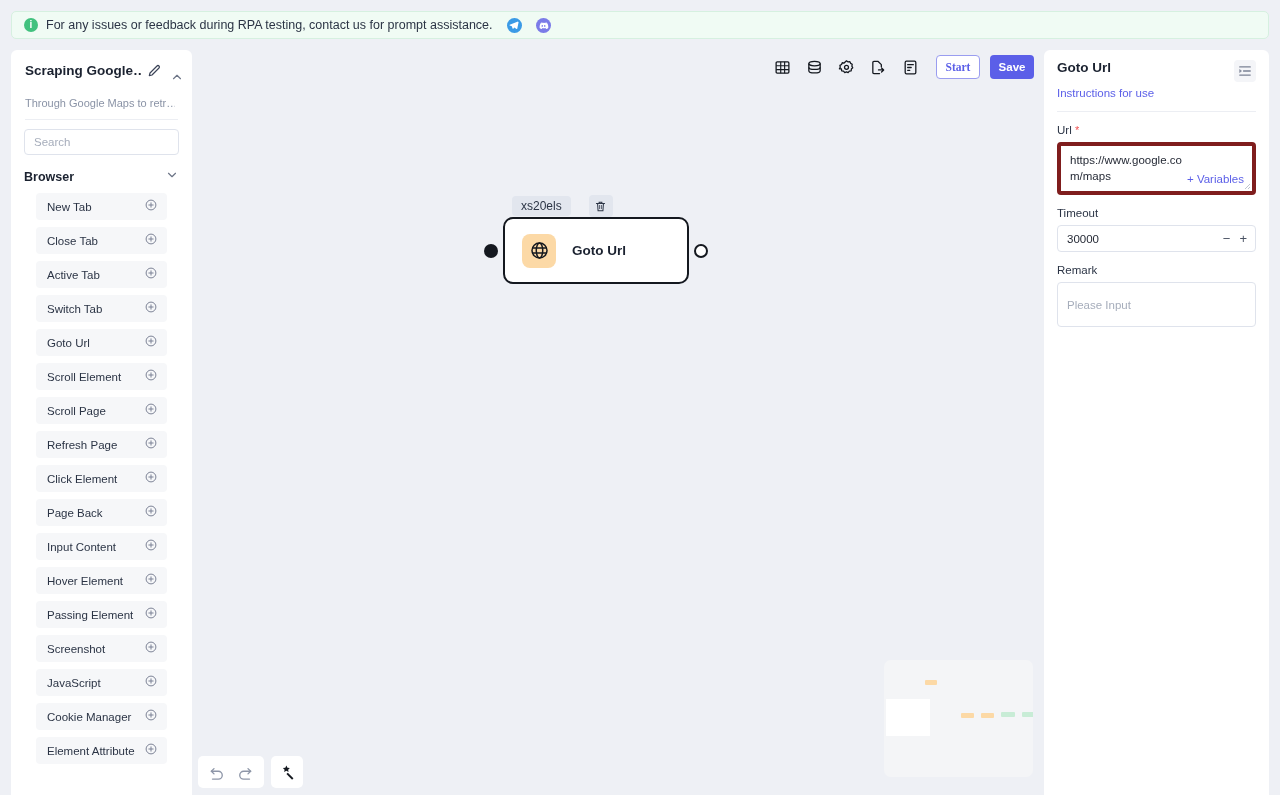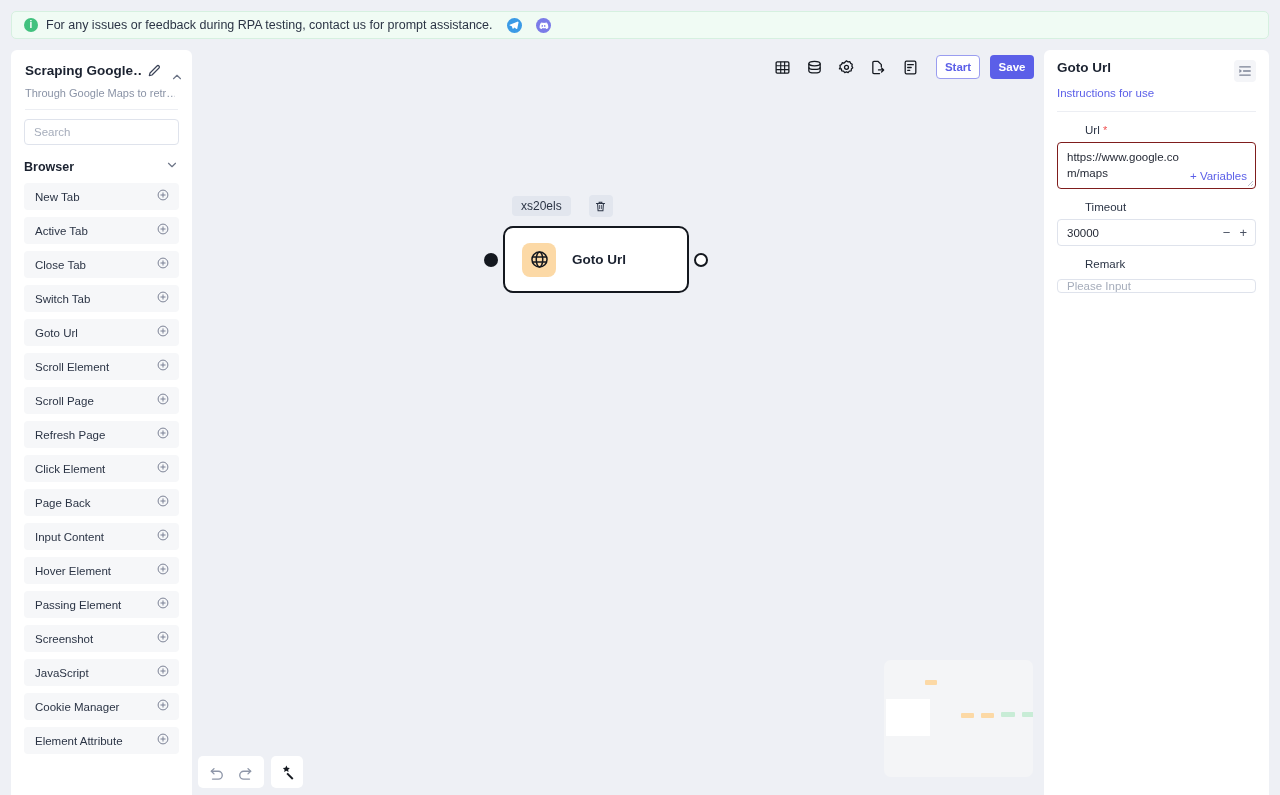--- a/index.html
+++ b/index.html
@@ -60,40 +60,40 @@
   }
   #edit-icon {
     position: absolute; right: 30px; top: 13px;
     width: 16px; height: 16px; cursor: pointer;
   }
   #collapse-caret {
     position: absolute; right: 8px; top: 20px;
     width: 14px; height: 14px; cursor: pointer;
   }
   #sb-sub {
-    font-size: 11px; color: #8a93a6; margin-top: 5px;
+    font-size: 11px; color: #8a93a6; margin-top: 15px;
     white-space: nowrap; overflow: hidden; max-width: 150px;
   }
   #sb-divider { height: 1px; background: #eceef3; margin: 10px 14px 0 14px; }
   #search-wrap { padding: 9px 13px 0 13px; }
   #search-input {
     width: 100%; height: 26px;
     border: 1px solid #dfe3ec; border-radius: 4px;
     padding: 0 9px; font-size: 11.5px;
     font-family: "Liberation Sans", sans-serif;
     color: #2b3445; outline: none; background: #fff;
   }
   #search-input::placeholder { color: #a6adbb; }
   #group-row {
     margin: 13px 13px 0 13px;
     display: flex; align-items: center; justify-content: space-between;
     cursor: pointer;
   }
   #group-label { font-size: 12.5px; font-weight: bold; color: #1b2230; }
-  #list { margin-top: 7px; padding: 0 13px; }
+  #list { margin-top: 7px; padding: 0 25px; }
   .sb-item {
     height: 27px; margin-bottom: 7px;
     background: #f6f7f9; border-radius: 4px;
     display: flex; align-items: center; justify-content: space-between;
     padding: 0 9px 0 11px;
     cursor: pointer;
   }
   .sb-item-label { font-size: 11.5px; color: #2b3445; }
   .plus-icon { width: 14px; height: 14px; flex: 0 0 auto; }
 
@@ -115,34 +115,34 @@
     width: 28px; height: 26px;
     display: flex; align-items: center; justify-content: center;
     cursor: pointer; border-radius: 4px;
   }
   #btn-start {
     width: 44px; height: 24px; margin-left: 8px;
     border: 1px solid #9a9df0; border-radius: 4px;
     background: #ffffff; color: #5b5fe8;
     font-size: 11.5px; font-weight: bold;
     display: flex; align-items: center; justify-content: center;
-    cursor: pointer; font-family: Liberation Sans, sans-serif;
+    cursor: pointer; font-family: Liberation Serif, serif;
   }
   #btn-save {
     width: 44px; height: 24px; margin-left: 6px;
     border: none; border-radius: 4px;
     background: #5b5fe8; color: #ffffff;
     font-size: 11.5px; font-weight: bold;
     display: flex; align-items: center; justify-content: center;
     cursor: pointer; font-family: "Liberation Sans", sans-serif;
   }
 
   
   #node-wrap { position: absolute; left: 311px; top: 145px; }
-  #node-tools { display: flex; align-items: center; gap: 18px; margin-bottom: 9px; padding-left: 9px; }
+  #node-tools { display: flex; align-items: center; gap: 18px; padding-left: 9px; }
   #node-id {
     background: #e2e6ee; border-radius: 4px;
     padding: 3px 9px; font-size: 12px; color: #2b3445;
     cursor: pointer;
   }
   #node-del {
     background: #e2e6ee; border-radius: 4px;
     width: 24px; height: 22px;
     display: flex; align-items: center; justify-content: center;
     cursor: pointer;
@@ -228,25 +228,25 @@
     background: #f4f5f8;
     display: flex; align-items: center; justify-content: center;
     cursor: pointer;
   }
   #rp-link {
     font-size: 11.5px; color: #5b5fe8; margin-top: 5px;
     cursor: pointer; display: inline-block;
   }
   #rp-divider { height: 1px; background: #eceef3; margin-top: 10px; }
   .field { margin-top: 12px; }
-  .field-label { font-size: 11.5px; color: #2b3445; margin-bottom: 6px; margin-left: 28px; }
+  .field-label { font-size: 11.5px; color: #2b3445; margin-bottom: 6px; }
   .req { color: #f05252; font-size: 11px; }
   #url-box {
     position: relative;
-    border: 1px solid #7f1d1d; border-radius: 4px;
+    border: 4px solid #7f1d1d; border-radius: 4px;
     min-height: 47px;
     padding: 6px 9px 7px 9px;
     background: #fff;
     cursor: text;
   }
   #url-value {
     font-size: 11.5px; color: #1f2430; line-height: 16px;
     word-break: break-all; width: 116px;
   }
   #url-vars {
@@ -260,21 +260,21 @@
   #timeout-box {
     border: 1px solid #dfe3ec; border-radius: 4px;
     height: 27px; display: flex; align-items: center;
     justify-content: space-between; padding: 0 8px 0 9px;
     background: #fff;
   }
   #timeout-value { font-size: 11.5px; color: #1f2430; }
   .stepper { display: flex; align-items: center; gap: 9px; }
   .step-btn { font-size: 13px; color: #4a5263; cursor: pointer; line-height: 1; }
   #remark-input {
-    width: 100%; height: 14px;
+    width: 100%; height: 45px;
     border: 1px solid #dfe3ec; border-radius: 4px;
     padding: 0 9px; font-size: 11.5px;
     font-family: "Liberation Sans", sans-serif;
     color: #1f2430; outline: none; background: #fff;
   }
   #remark-input::placeholder { color: #a6adbb; }
 </style>
 </head>
 <body>
 
@@ -325,28 +325,28 @@
 
   <div id="list">
       <div class="sb-item">
         <span class="sb-item-label">New Tab</span>
         <span><svg class="plus-icon" viewBox="0 0 24 24" fill="none" stroke="#7a8194" stroke-width="1.7">
             <circle cx="12" cy="12" r="8.4"></circle>
             <path d="M12 8.3v7.4M8.3 12h7.4" stroke-linecap="round"></path>
           </svg></span>
       </div>
       <div class="sb-item">
+        <span class="sb-item-label">Close Tab</span>
+        <span><svg class="plus-icon" viewBox="0 0 24 24" fill="none" stroke="#7a8194" stroke-width="1.7">
+            <circle cx="12" cy="12" r="8.4"></circle>
+            <path d="M12 8.3v7.4M8.3 12h7.4" stroke-linecap="round"></path>
+          </svg></span>
+      </div>
+      <div class="sb-item">
         <span class="sb-item-label">Active Tab</span>
-        <span><svg class="plus-icon" viewBox="0 0 24 24" fill="none" stroke="#7a8194" stroke-width="1.7">
-            <circle cx="12" cy="12" r="8.4"></circle>
-            <path d="M12 8.3v7.4M8.3 12h7.4" stroke-linecap="round"></path>
-          </svg></span>
-      </div>
-      <div class="sb-item">
-        <span class="sb-item-label">Close Tab</span>
         <span><svg class="plus-icon" viewBox="0 0 24 24" fill="none" stroke="#7a8194" stroke-width="1.7">
             <circle cx="12" cy="12" r="8.4"></circle>
             <path d="M12 8.3v7.4M8.3 12h7.4" stroke-linecap="round"></path>
           </svg></span>
       </div>
       <div class="sb-item">
         <span class="sb-item-label">Switch Tab</span>
         <span><svg class="plus-icon" viewBox="0 0 24 24" fill="none" stroke="#7a8194" stroke-width="1.7">
             <circle cx="12" cy="12" r="8.4"></circle>
             <path d="M12 8.3v7.4M8.3 12h7.4" stroke-linecap="round"></path>

